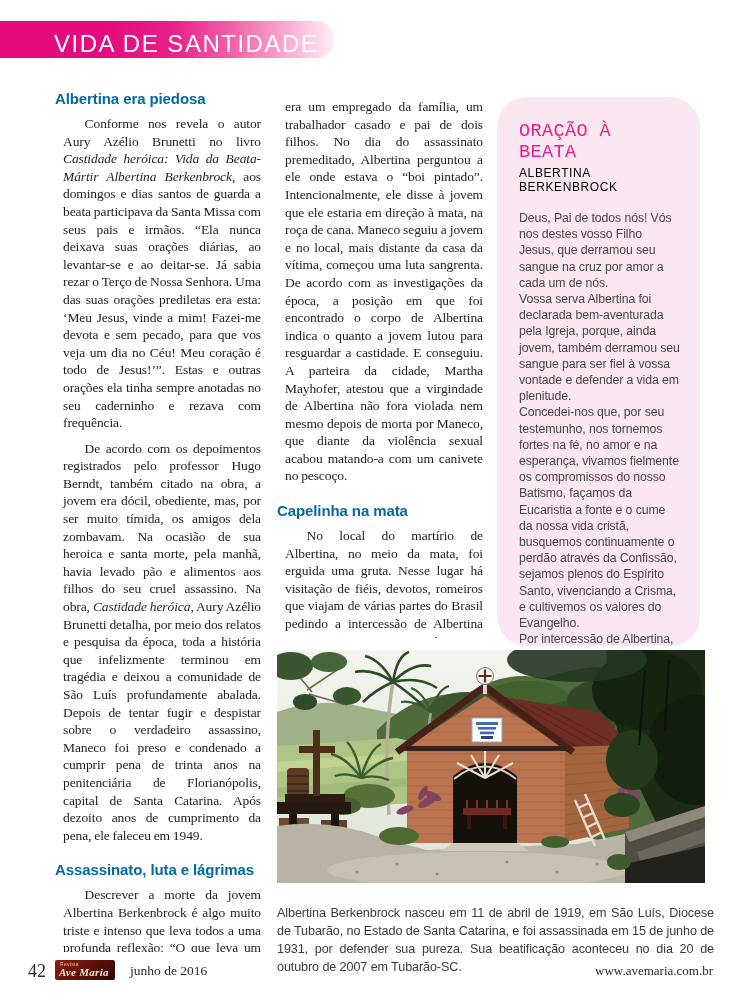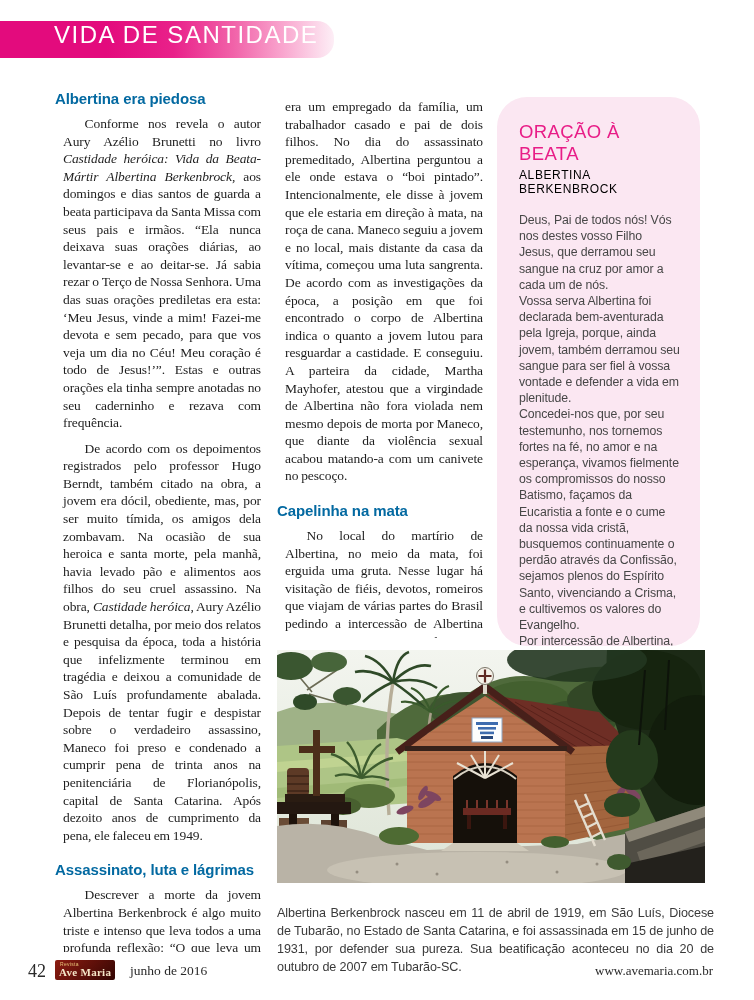--- a/index.html
+++ b/index.html
@@ -6,21 +6,21 @@
   body{
     width:754px;height:1000px;position:relative;background:#ffffff;
     font-family:"Liberation Serif",serif;color:#1c1c1c;overflow:hidden;
     -webkit-font-smoothing:antialiased;
   }
   
   .header-bar{
     position:absolute;left:0;top:21px;width:334px;height:37px;
     background:linear-gradient(90deg,#e30b7d 0%,#e30b7d 32%,#e9218a 52%,#f163a9 70%,#f9a7cf 85%,#fcdcec 96%,#fdeef6 100%);
     border-radius:0 17px 17px 0;
-    display:flex;align-items:flex-start;
+    display:flex;align-items:flex-end;
   }
   .header-title{
     color:#ffffff;font-family:"Liberation Sans",sans-serif;
     font-size:24px;font-weight:400;letter-spacing:1.5px;margin-left:54px;white-space:nowrap;
   }
   
   .col{position:absolute;top:90px;overflow:hidden;}
   .col1{left:55px;width:214px;height:862px;}
   .col2{left:277px;width:214px;height:548px;}
   .col h3{
@@ -37,21 +37,21 @@
     display:inline-block;width:8px;height:8px;border-radius:50%;
     background:#e40c7e;margin-left:2px;vertical-align:baseline;
   }
   
   .prayer-box{
     position:absolute;left:497px;top:97px;width:203px;height:549px;
     background:#fbe7f2;border-radius:30px;box-sizing:border-box;
     padding:24px 20px 0 22px;overflow:hidden;
   }
   .prayer-title{
-    font-family:Liberation Sans, sans-serif;font-weight:400;
+    font-family:Liberation Mono, monospace;font-weight:400;
     color:#e81d87;font-size:18.5px;letter-spacing:0.4px;margin:0;
   }
   .prayer-subtitle{
     font-family:"Liberation Sans",sans-serif;font-weight:400;
     color:#000000;font-size:12px;letter-spacing:0.6px;margin:3px 0 0 0;
   }
   .prayer-text{margin-top:16px;}
   .prayer-text p{
     font-family:"Liberation Sans",sans-serif;font-size:12.3px;line-height:16.2px;
     color:#474747;margin:0;letter-spacing:-0.1px;
@@ -72,21 +72,21 @@
   .footer-logo{
     position:absolute;left:55px;top:960px;width:60px;height:20px;
     background:linear-gradient(135deg,#8c1d12 0%,#5d0f09 55%,#320603 100%);
     border-radius:2px;overflow:hidden;
   }
   .footer-logo .logo-top{
     display:block;font-family:"Liberation Sans",sans-serif;font-size:5px;
     color:#e9c479;margin:2px 0 0 5px;letter-spacing:0.3px;line-height:5px;
   }
   .footer-logo .logo-name{
-    display:block;font-family:"Liberation Serif",serif;font-weight:700;
+    display:block;font-family:"Liberation Serif",serif;font-style:italic;font-weight:700;
     font-size:11px;color:#f5e6c8;margin:0 0 0 4px;line-height:11px;letter-spacing:0.3px;
   }
   .footer-issue{
     position:absolute;left:130px;top:963px;font-size:13.5px;color:#2a2a2a;
     font-family:"Liberation Serif",serif;
   }
   .footer-url{
     position:absolute;right:41px;top:963px;font-size:13px;color:#2a2a2a;
     font-family:"Liberation Serif",serif;
   }

